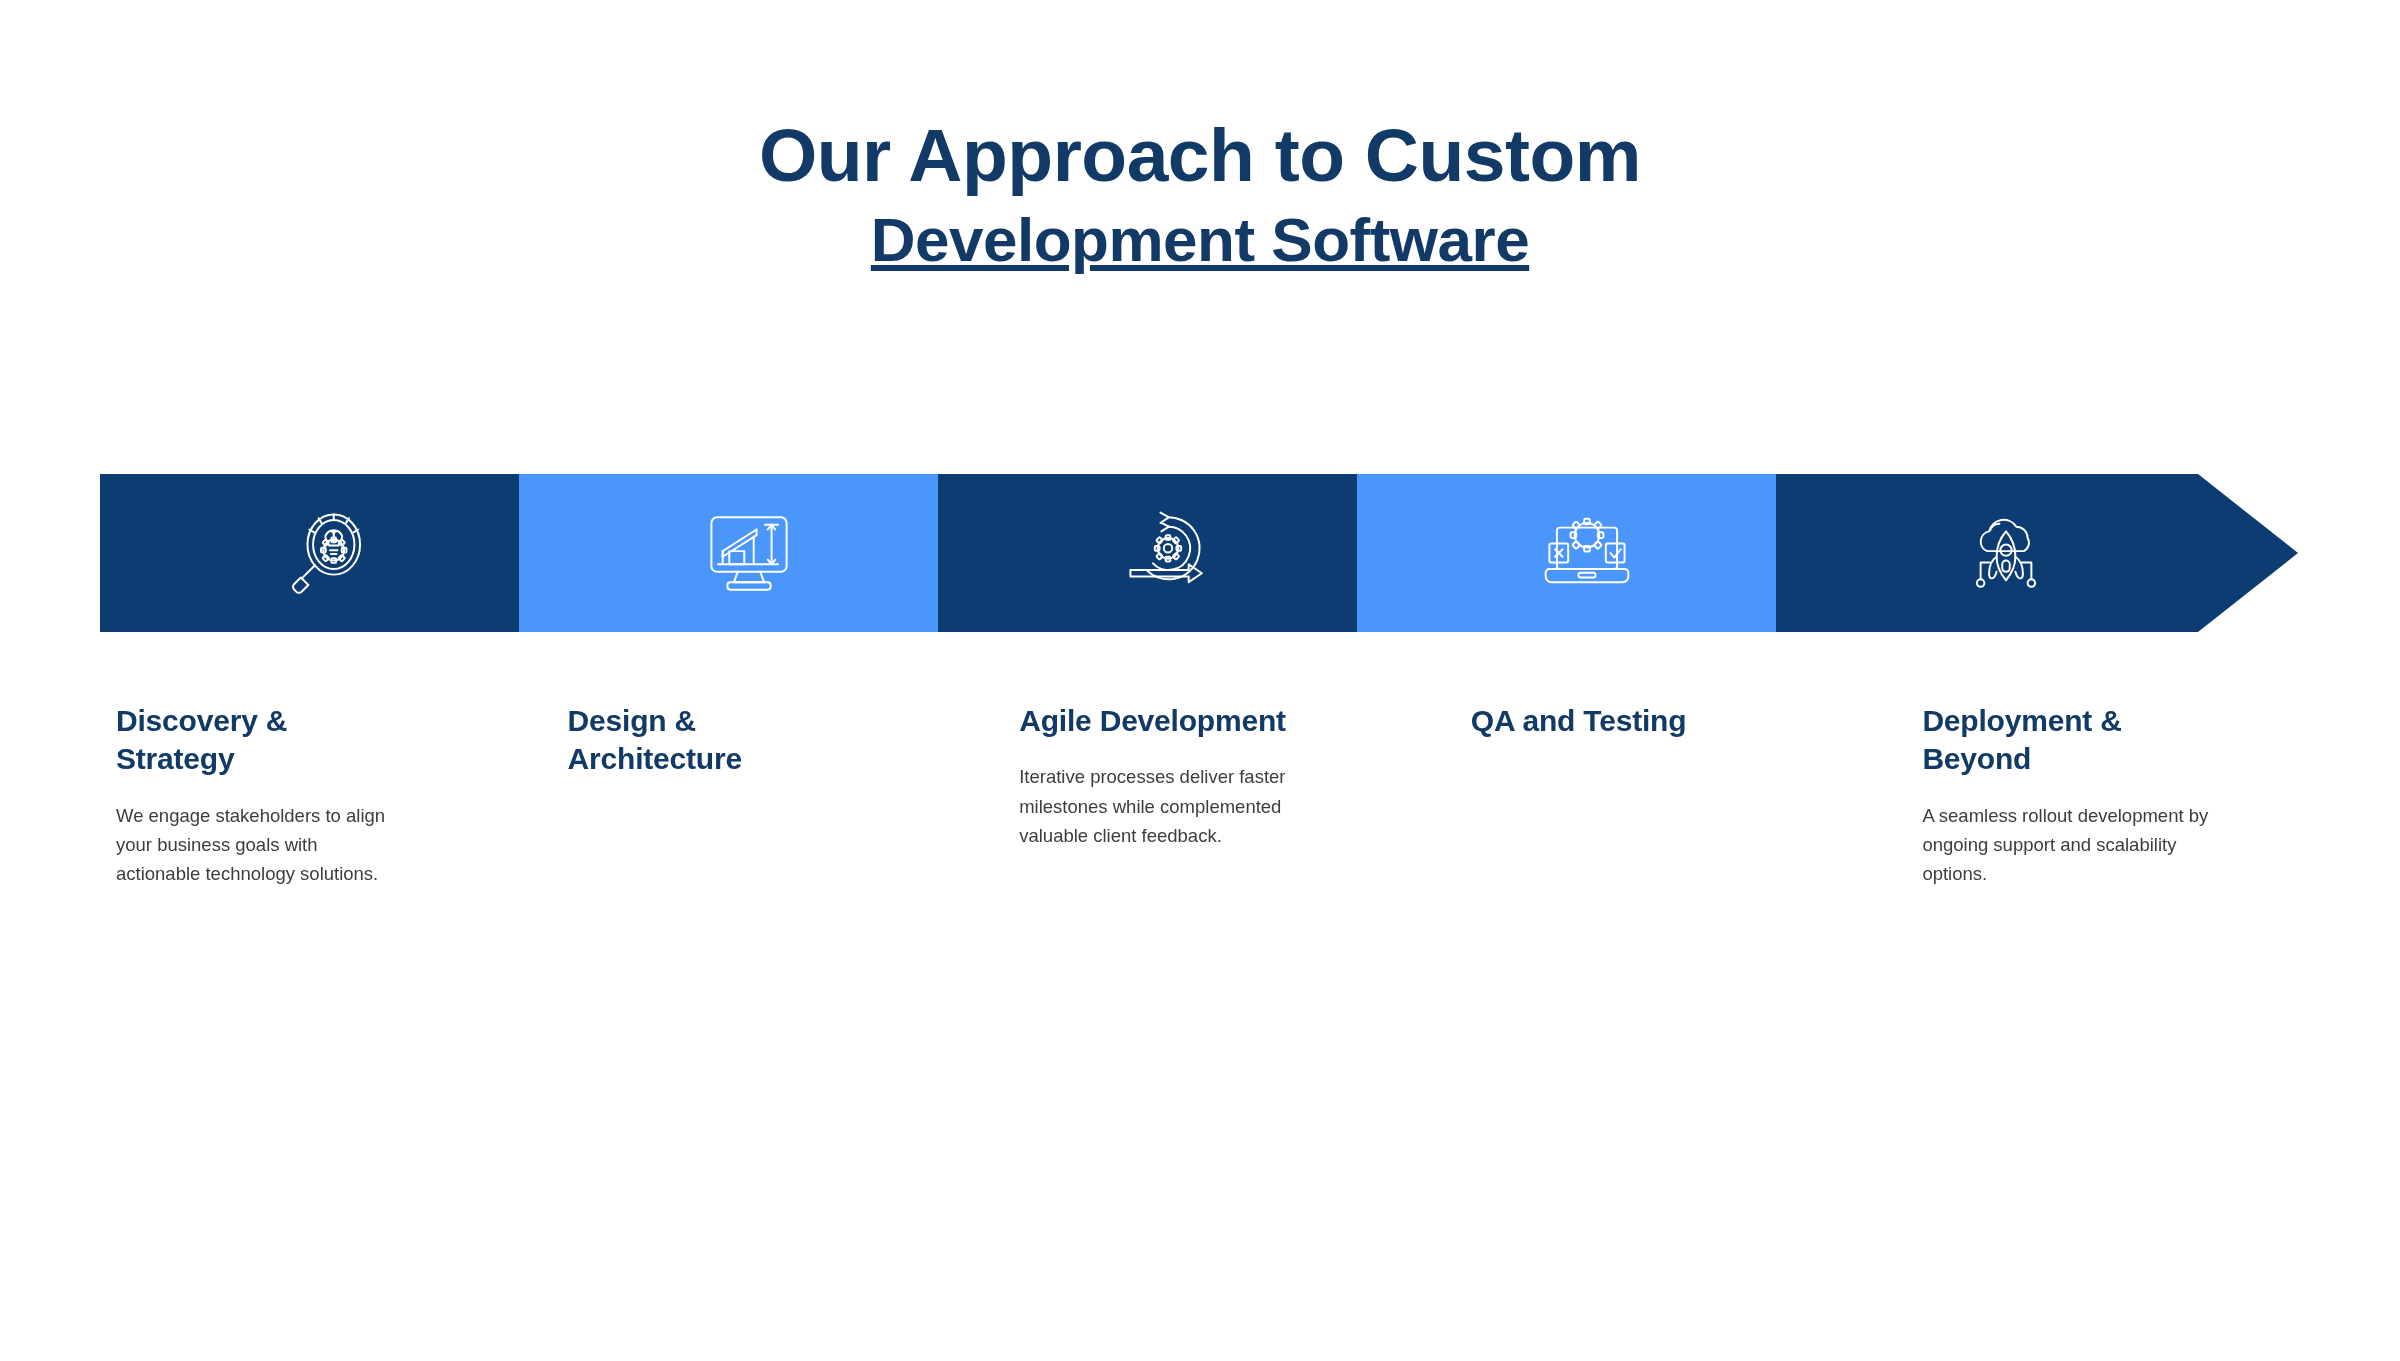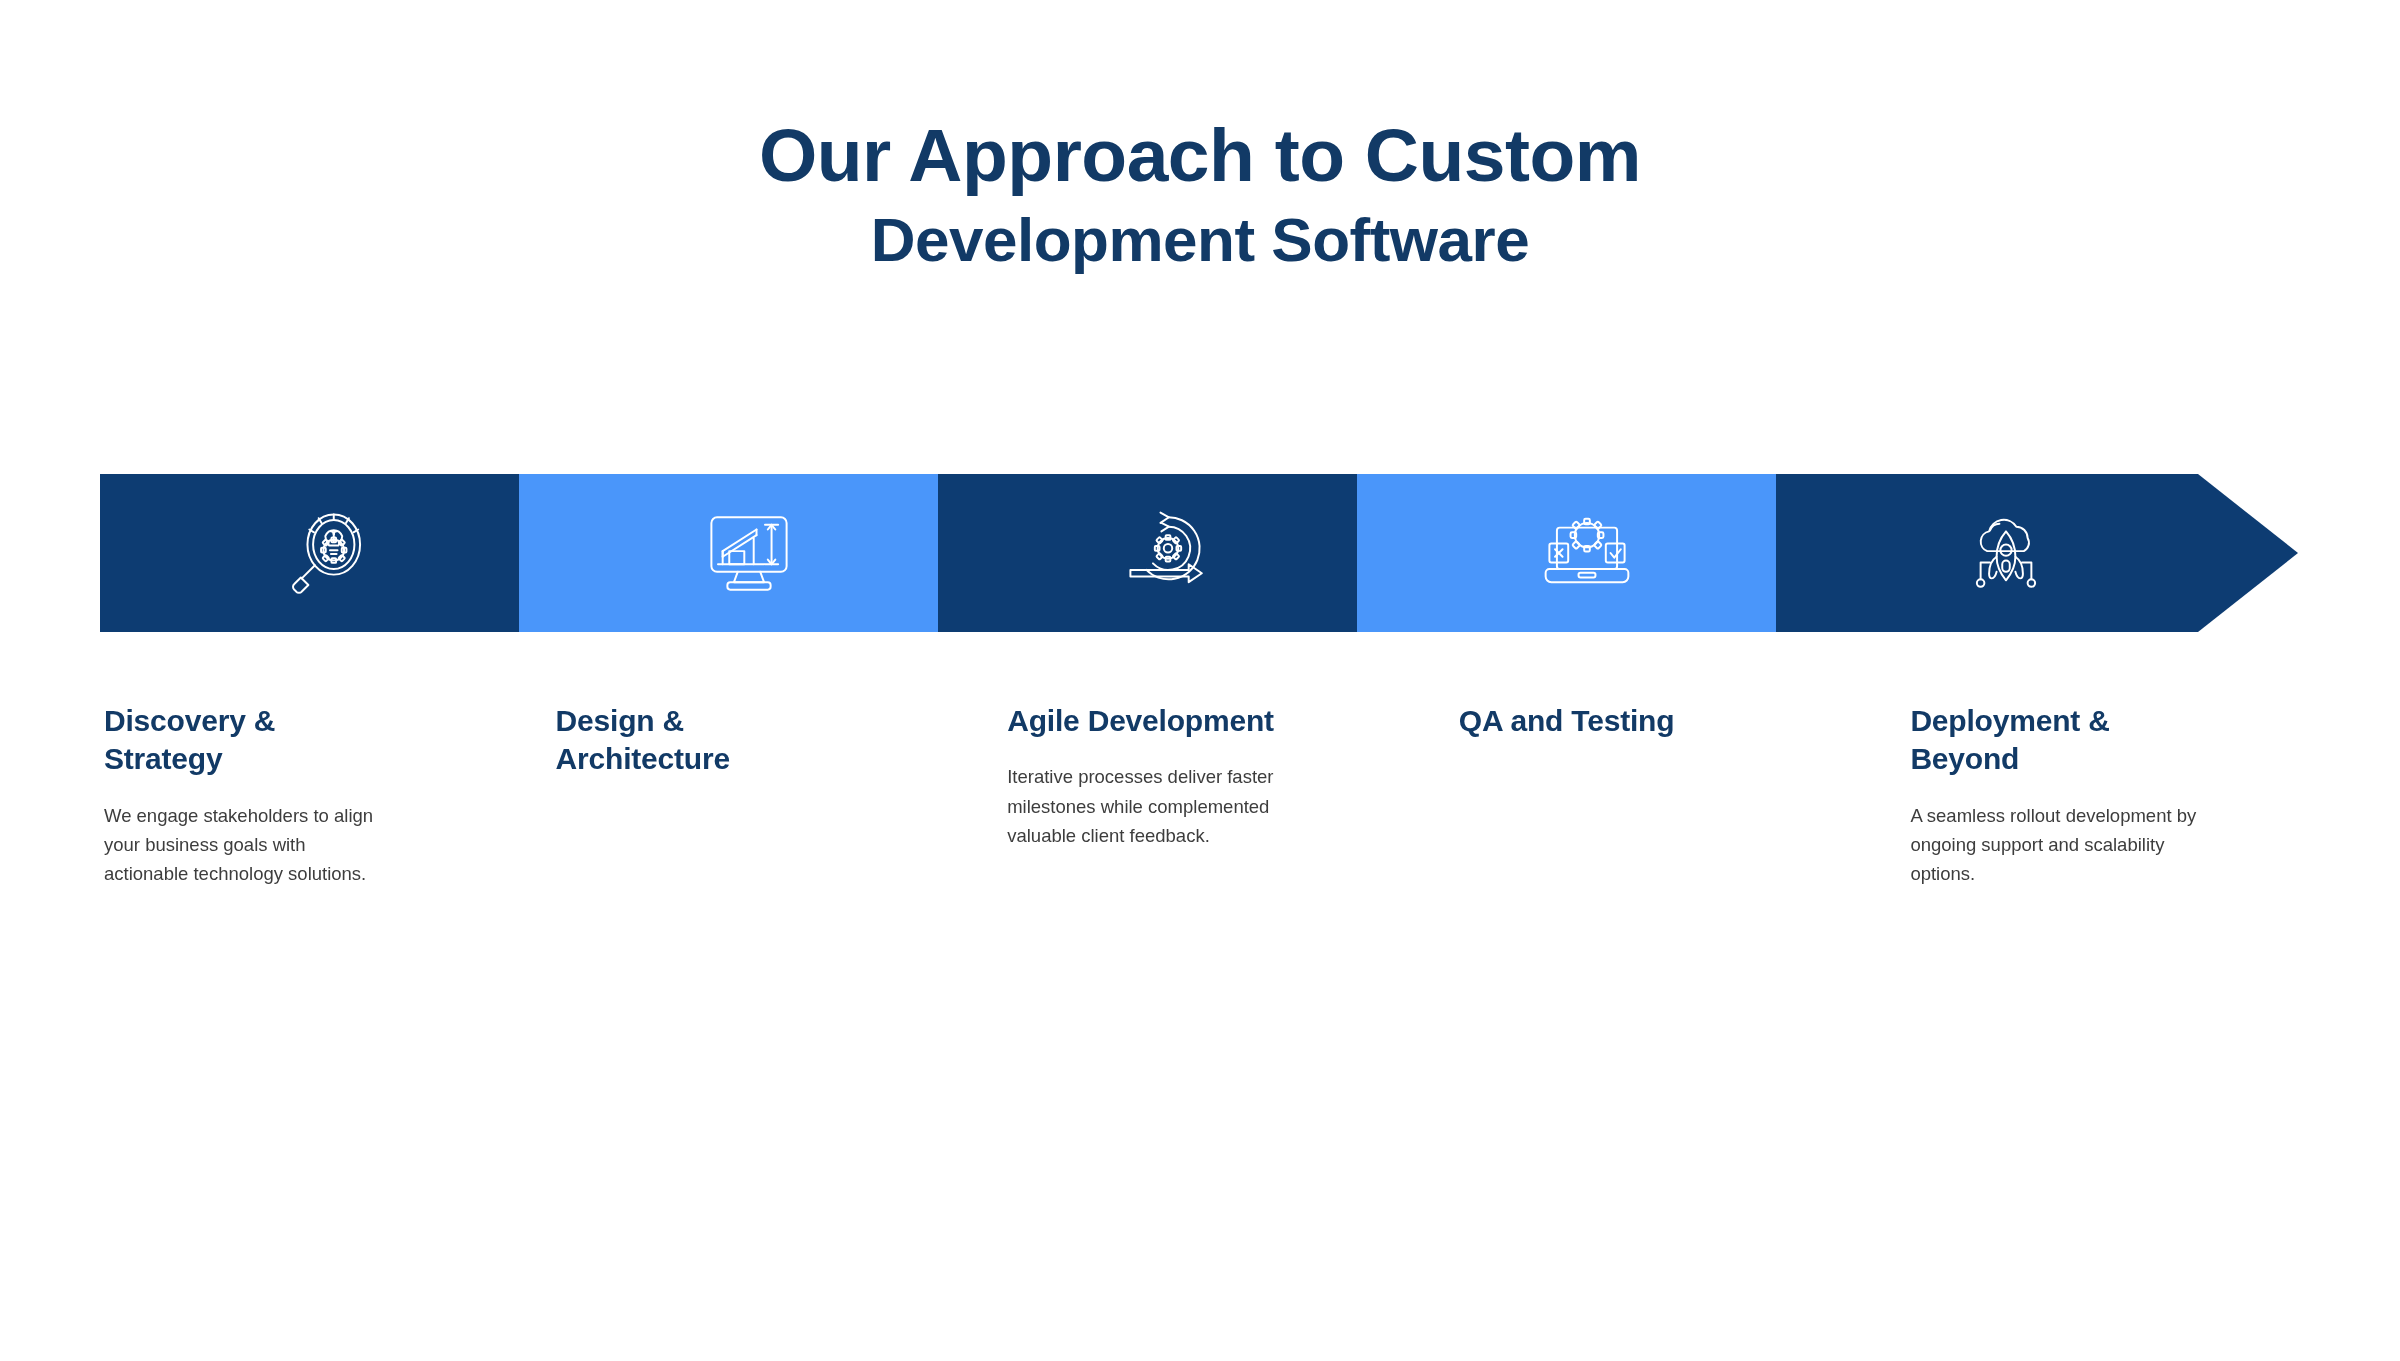--- a/index.html
+++ b/index.html
@@ -23,21 +23,21 @@
     width: 2400px;
     text-align: center;
   }
   .title-line {
     color: #123A66;
     font-weight: 700;
     letter-spacing: -0.5px;
     line-height: 1.0;
   }
   .title-line-1 { font-size: 75px; }
-  .title-line-2 { font-size: 62px; margin-top: 16px; }
+  .title-line-2 { font-size: 62px; margin-top: 16px; text-decoration: underline; }
 
   
   .banner {
     position: absolute;
     left: 100px;
     top: 474px;
     width: 2198px;
     height: 158px;
   }
   .banner svg { display: block; }
@@ -55,21 +55,21 @@
     top: 50%;
     transform: translateY(-50%);
     width: 94px;
     height: 94px;
   }
   .step-icon svg { display: block; width: 94px; height: 94px; }
 
   
   .columns {
     position: absolute;
-    left: 104px;
+    left: 116px;
     top: 702px;
     width: 2200px;
     display: flex;
   }
   .col {
     width: 420px;
     margin-right: 58px;
   }
   .col:last-child { margin-right: 0; }
 

